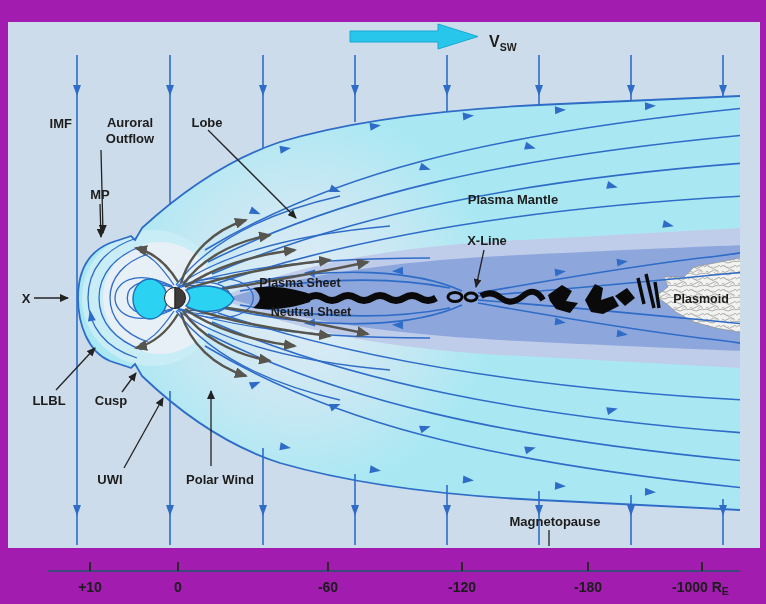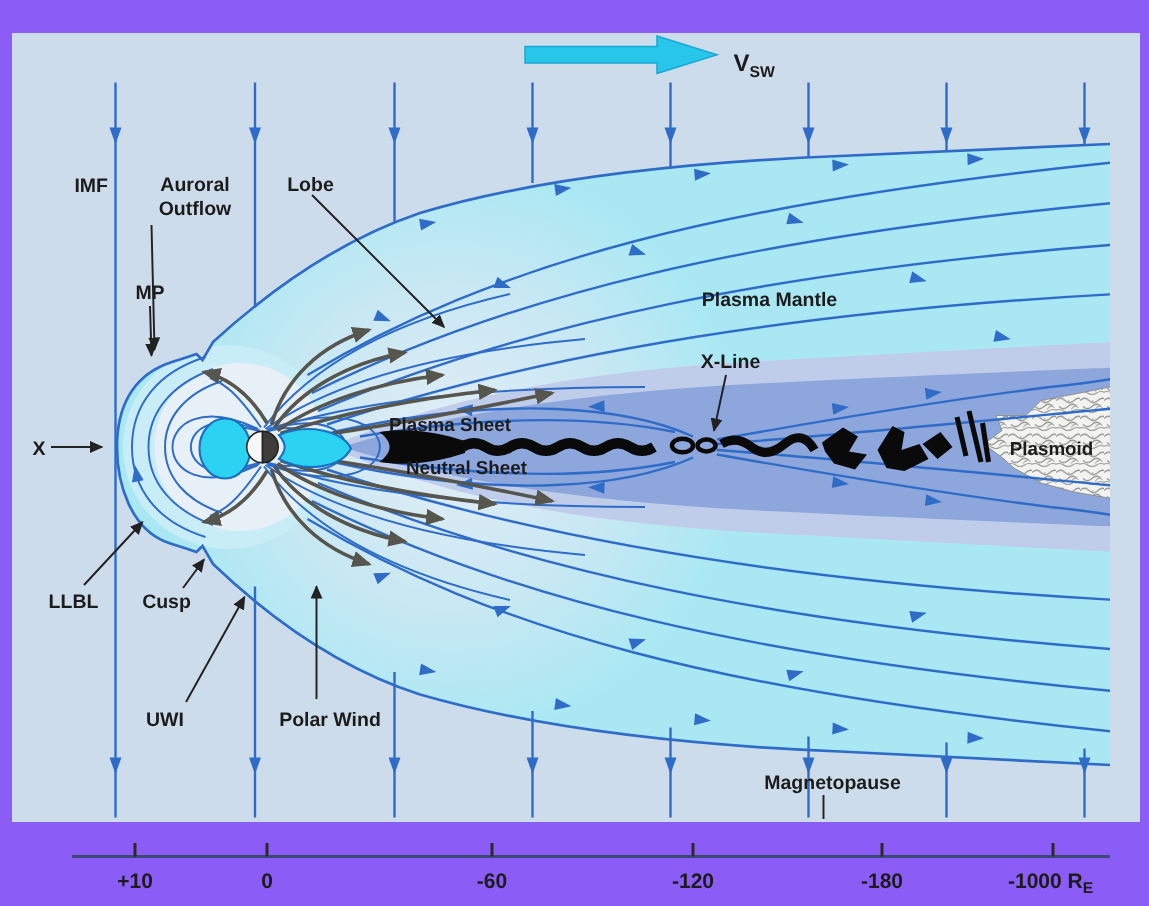--- a/index.html
+++ b/index.html
@@ -1,16 +1,16 @@
 <!DOCTYPE html>
 <html><head>
 <meta charset="utf-8">
 <style>
   html,body{margin:0;padding:0;background:#ffffff;}
-  .stage{position:relative;width:766px;height:604px;background:#8b5cf6;font-family:"Liberation Sans",sans-serif;}
+  .stage{position:relative;width:766px;height:604px;background:#a21caf;font-family:"Liberation Sans",sans-serif;}
   svg{display:block;}
   text{font-family:"Liberation Sans","DejaVu Sans",sans-serif;fill:#1c1c1c;}
   .lbl{font-size:13px;font-weight:700;}
   .lbl-sm{font-size:12.5px;font-weight:700;}
   .axis-lbl{font-size:14px;font-weight:700;}
   .vsw-main{font-size:16px;font-weight:700;}
   .vsw-sub{font-size:10.5px;font-weight:700;}
   .fieldline{stroke:#2e6cc8;stroke-width:1.6;fill:none;}
   .fieldline-thin{stroke:#2e6cc8;stroke-width:1.3;fill:none;}
   .grayflow{stroke:#57564e;stroke-width:2.4;fill:none;}

